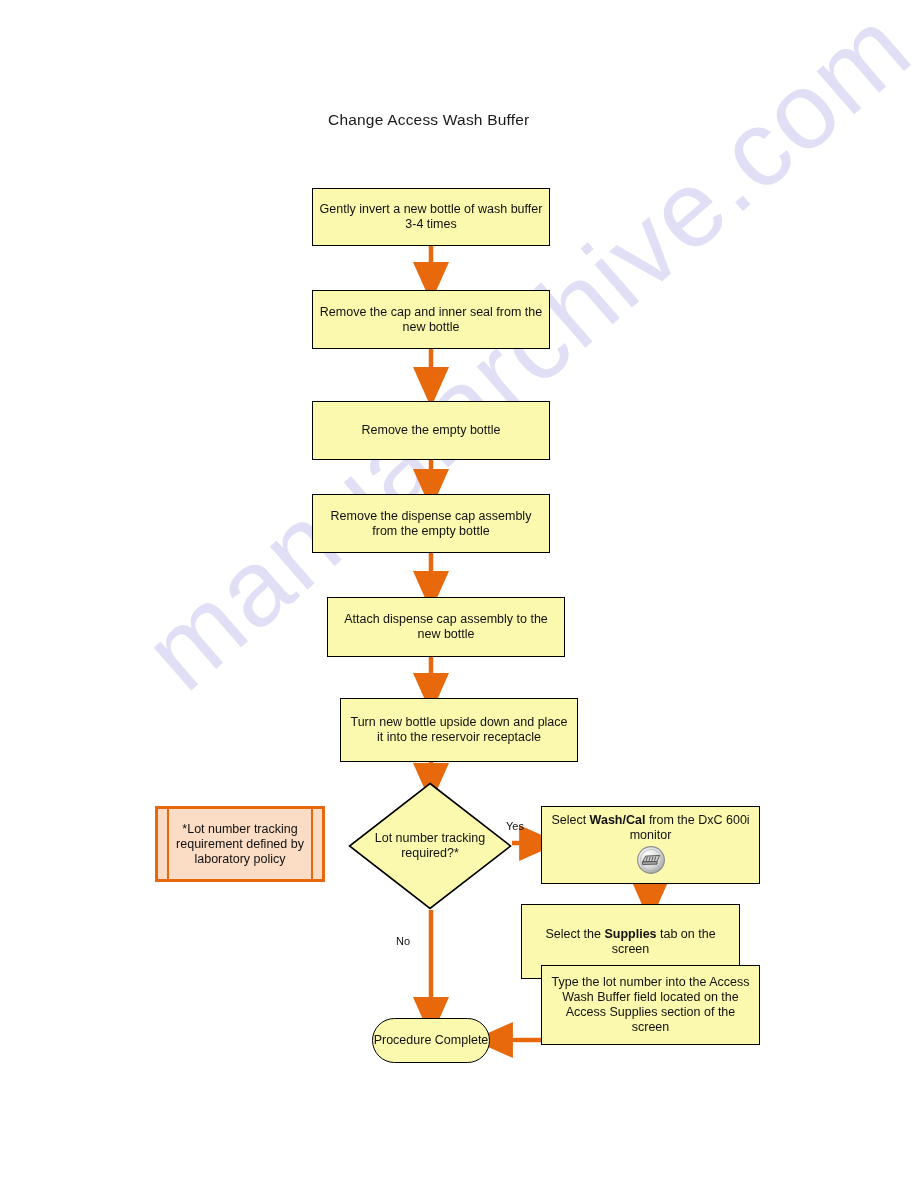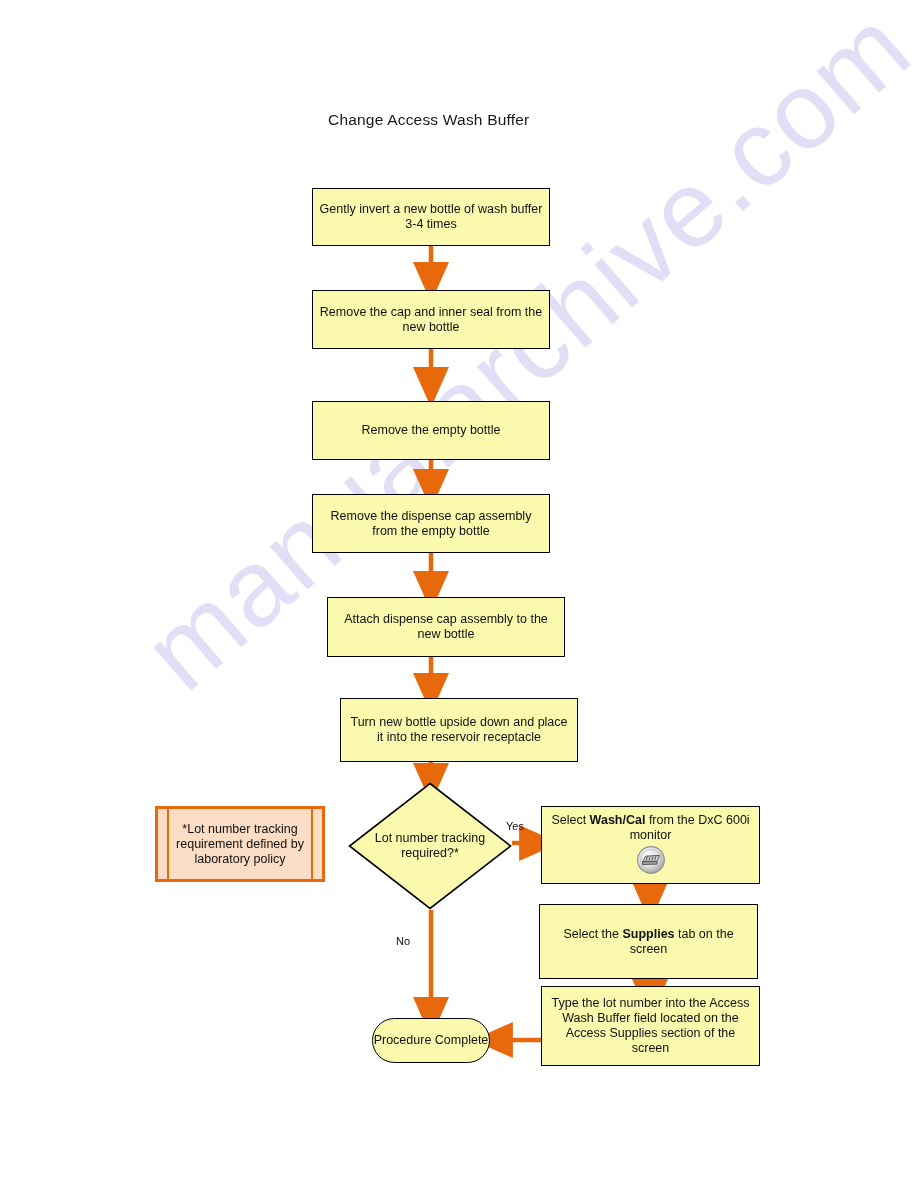--- a/index.html
+++ b/index.html
@@ -277,27 +277,27 @@
                 <line x1="14.2" y1="11.2" x2="13.0" y2="15.2"></line>
                 <line x1="17.0" y1="11.1" x2="15.8" y2="15.1"></line>
                 <line x1="19.8" y1="11.0" x2="18.6" y2="15.0"></line>
               </g>
             </g>
           </svg>
         </div>
       </div>
     </div>
 
-    <div class="node process" style="left:539px; top:904px; width:219px; height:75px;">
+    <div class="node process" style="left:521px; top:904px; width:219px; height:75px;">
       <div class="inner">
         <span>Select the </span><b>Supplies</b><span> tab on the screen</span>
       </div>
     </div>
 
-    <div class="node process" style="left:541px; top:986px; width:219px; height:80px;">
+    <div class="node process" style="left:541px; top:965px; width:219px; height:80px;">
       <div class="inner">Type the lot number into the Access Wash Buffer field located on the Access Supplies section of the screen</div>
     </div>
 
     <div class="node terminator" style="left:372px; top:1018px; width:118px; height:45px;">
       <div class="inner">Procedure Complete</div>
     </div>
 
   </div>
 </div>
 

